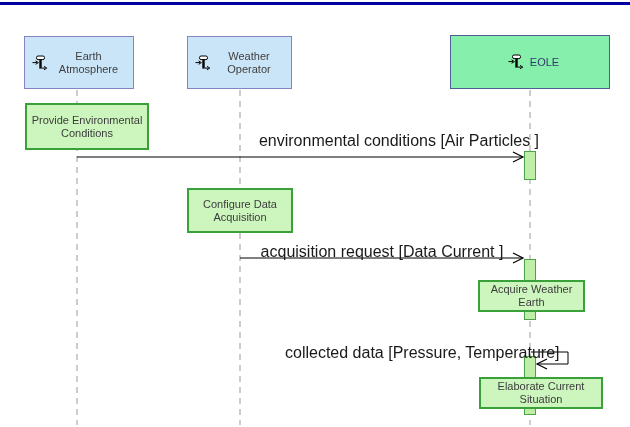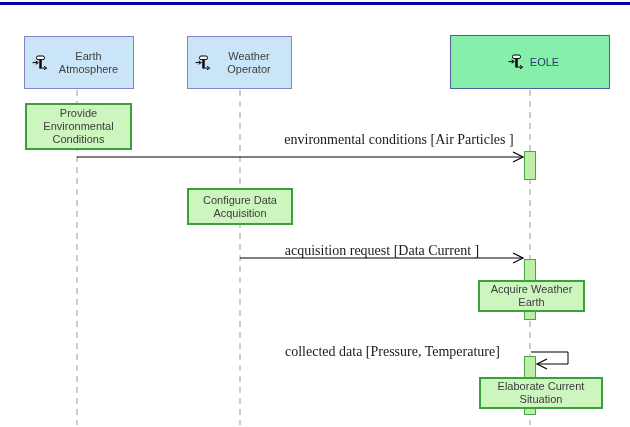--- a/index.html
+++ b/index.html
@@ -23,21 +23,21 @@
   .activity{
     position:absolute;display:flex;align-items:center;justify-content:center;
     box-sizing:border-box;background:#CDF6BE;border:2px solid #3AA03A;
     color:#3C3C3C;font-size:11px;line-height:13px;text-align:center;padding:1px 2px;
   }
   .exec{
     position:absolute;box-sizing:border-box;width:12px;
     background:#BFEFA6;border:1px solid #4AA348;
   }
   .msg-label{
-    position:absolute;font-size:14px;color:#1A1A1A;white-space:nowrap;font-family:Liberation Serif, serif;
+    position:absolute;font-size:16px;color:#1A1A1A;white-space:nowrap;
   }
   .msg-label.centered{transform:translateX(-50%);}
 </style>
 </head>
 <body>
 
 <div class="canvas">
 
   <div class="topbar"></div>
 
@@ -101,23 +101,23 @@
         <line x1="8.5" y1="4.6" x2="8.5" y2="13.6" stroke="#000" stroke-width="2.4"></line>
         <line x1="0.5" y1="7.6" x2="5" y2="7.6" stroke="#000" stroke-width="1"></line>
         <polyline points="3.6,5.9 6.4,7.6 3.6,9.3" fill="none" stroke="#000" stroke-width="1"></polyline>
         <line x1="9.7" y1="13.1" x2="13.2" y2="13.1" stroke="#000" stroke-width="1"></line>
         <polyline points="12,11.4 14.8,13.1 12,14.8" fill="none" stroke="#000" stroke-width="1"></polyline>
       </svg>
     </span>
     <span class="hlabel">EOLE</span>
   </div>
 
-  <div class="activity" style="left:25px;top:103px;width:107px;height:47px">Provide Environmental Conditions</div>
+  <div class="activity" style="left:25px;top:103px;width:124px;height:47px">Provide Environmental Conditions</div>
 
-  <div class="activity" style="left:187px;top:188px;width:106px;height:37px">Configure Data Acquisition</div>
+  <div class="activity" style="left:187px;top:188px;width:106px;height:45px">Configure Data Acquisition</div>
 
   <div class="activity" style="left:478px;top:280px;width:107px;height:32px">Acquire Weather Earth</div>
 
   <div class="activity" style="left:479px;top:377px;width:124px;height:32px">Elaborate Current Situation</div>
 
   <div class="msg-label centered" style="left:399px;top:132px">environmental conditions [Air Particles ]</div>
 
   <div class="msg-label centered" style="left:382px;top:243px">acquisition request [Data Current ]</div>
 
   <div class="msg-label" style="left:285px;top:344px">collected data [Pressure, Temperature]</div>

